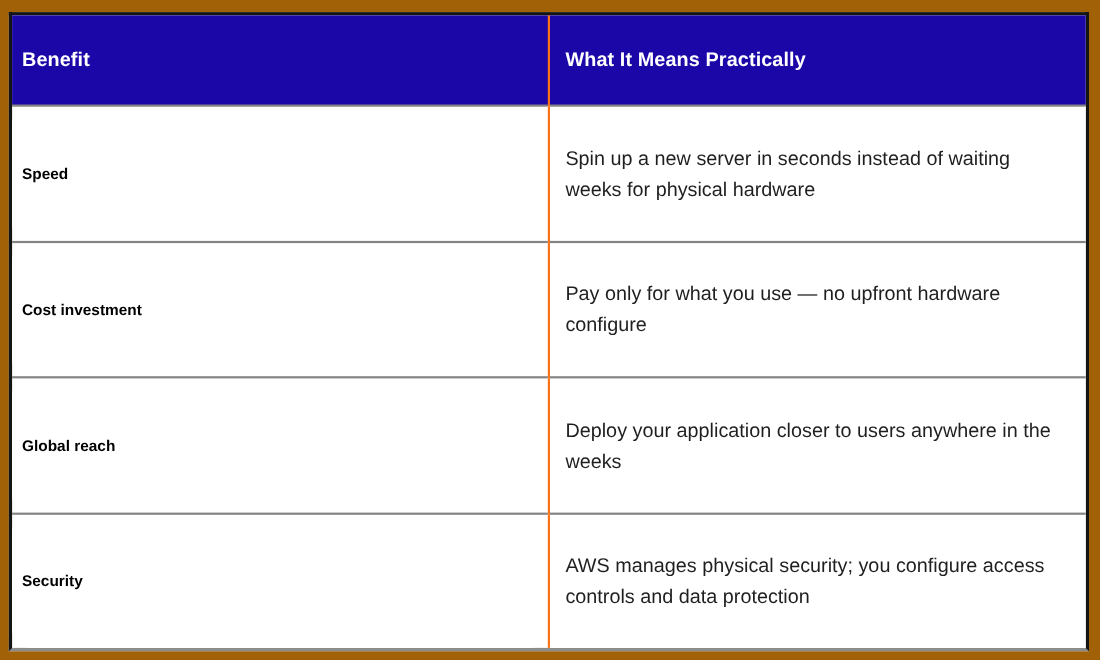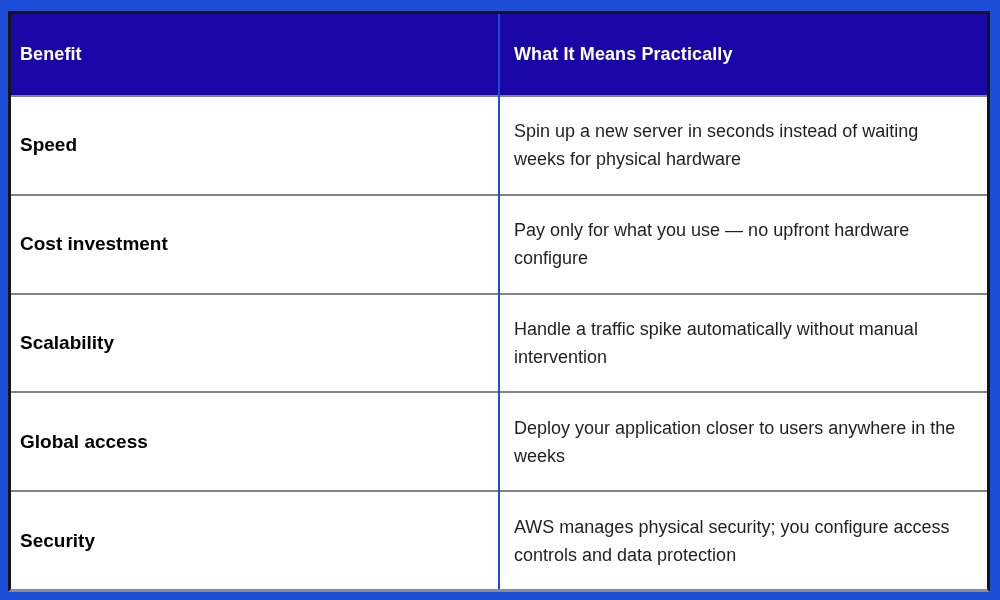--- a/index.html
+++ b/index.html
@@ -7,21 +7,21 @@
     padding: 0;
     background: #ffffff;
     width: 1000px;
     height: 600px;
     font-family: "Liberation Sans", "DejaVu Sans", sans-serif;
   }
   .canvas {
     position: relative;
     width: 1000px;
     height: 600px;
-    background: #1d4ed8;
+    background: #a16207;
     overflow: hidden;
     text-decoration: underline;
   }
   .table-wrap {
     position: absolute;
     left: 8px;
     top: 11px;
     width: 982px;
     height: 581px;
     box-sizing: border-box;
@@ -48,26 +48,26 @@
   }
   table.benefits td {
     height: 83px;
     vertical-align: middle;
     padding: 0 14px 0 9px;
     border-top: 2px solid #848484;
     background: #ffffff;
   }
   table.benefits th + th,
   table.benefits td + td {
-    border-left: 2px solid #1d4ed8;
+    border-left: 2px solid #f97316;
     padding-left: 14px;
   }
   td.benefit-cell {
     color: #000000;
-    font-size: 19px;
+    font-size: 14px;
     font-weight: 700;
     border-radius: 16px;
   }
   td.meaning-cell {
     color: #1f1f1f;
     font-size: 18px;
     font-weight: 400;
     line-height: 28px;
   }
 </style>
@@ -86,25 +86,21 @@
       <tbody>
         <tr>
           <td class="benefit-cell">Speed</td>
           <td class="meaning-cell">Spin up a new server in seconds instead of waiting weeks for physical hardware</td>
         </tr>
         <tr>
           <td class="benefit-cell">Cost investment</td>
           <td class="meaning-cell">Pay only for what you use — no upfront hardware configure</td>
         </tr>
         <tr>
-          <td class="benefit-cell">Scalability</td>
-          <td class="meaning-cell">Handle a traffic spike automatically without manual intervention</td>
-        </tr>
-        <tr>
-          <td class="benefit-cell">Global access</td>
+          <td class="benefit-cell">Global reach</td>
           <td class="meaning-cell">Deploy your application closer to users anywhere in the weeks</td>
         </tr>
         <tr>
           <td class="benefit-cell">Security</td>
           <td class="meaning-cell">AWS manages physical security; you configure access controls and data protection</td>
         </tr>
       </tbody>
     </table>
   </div>
 </div>

